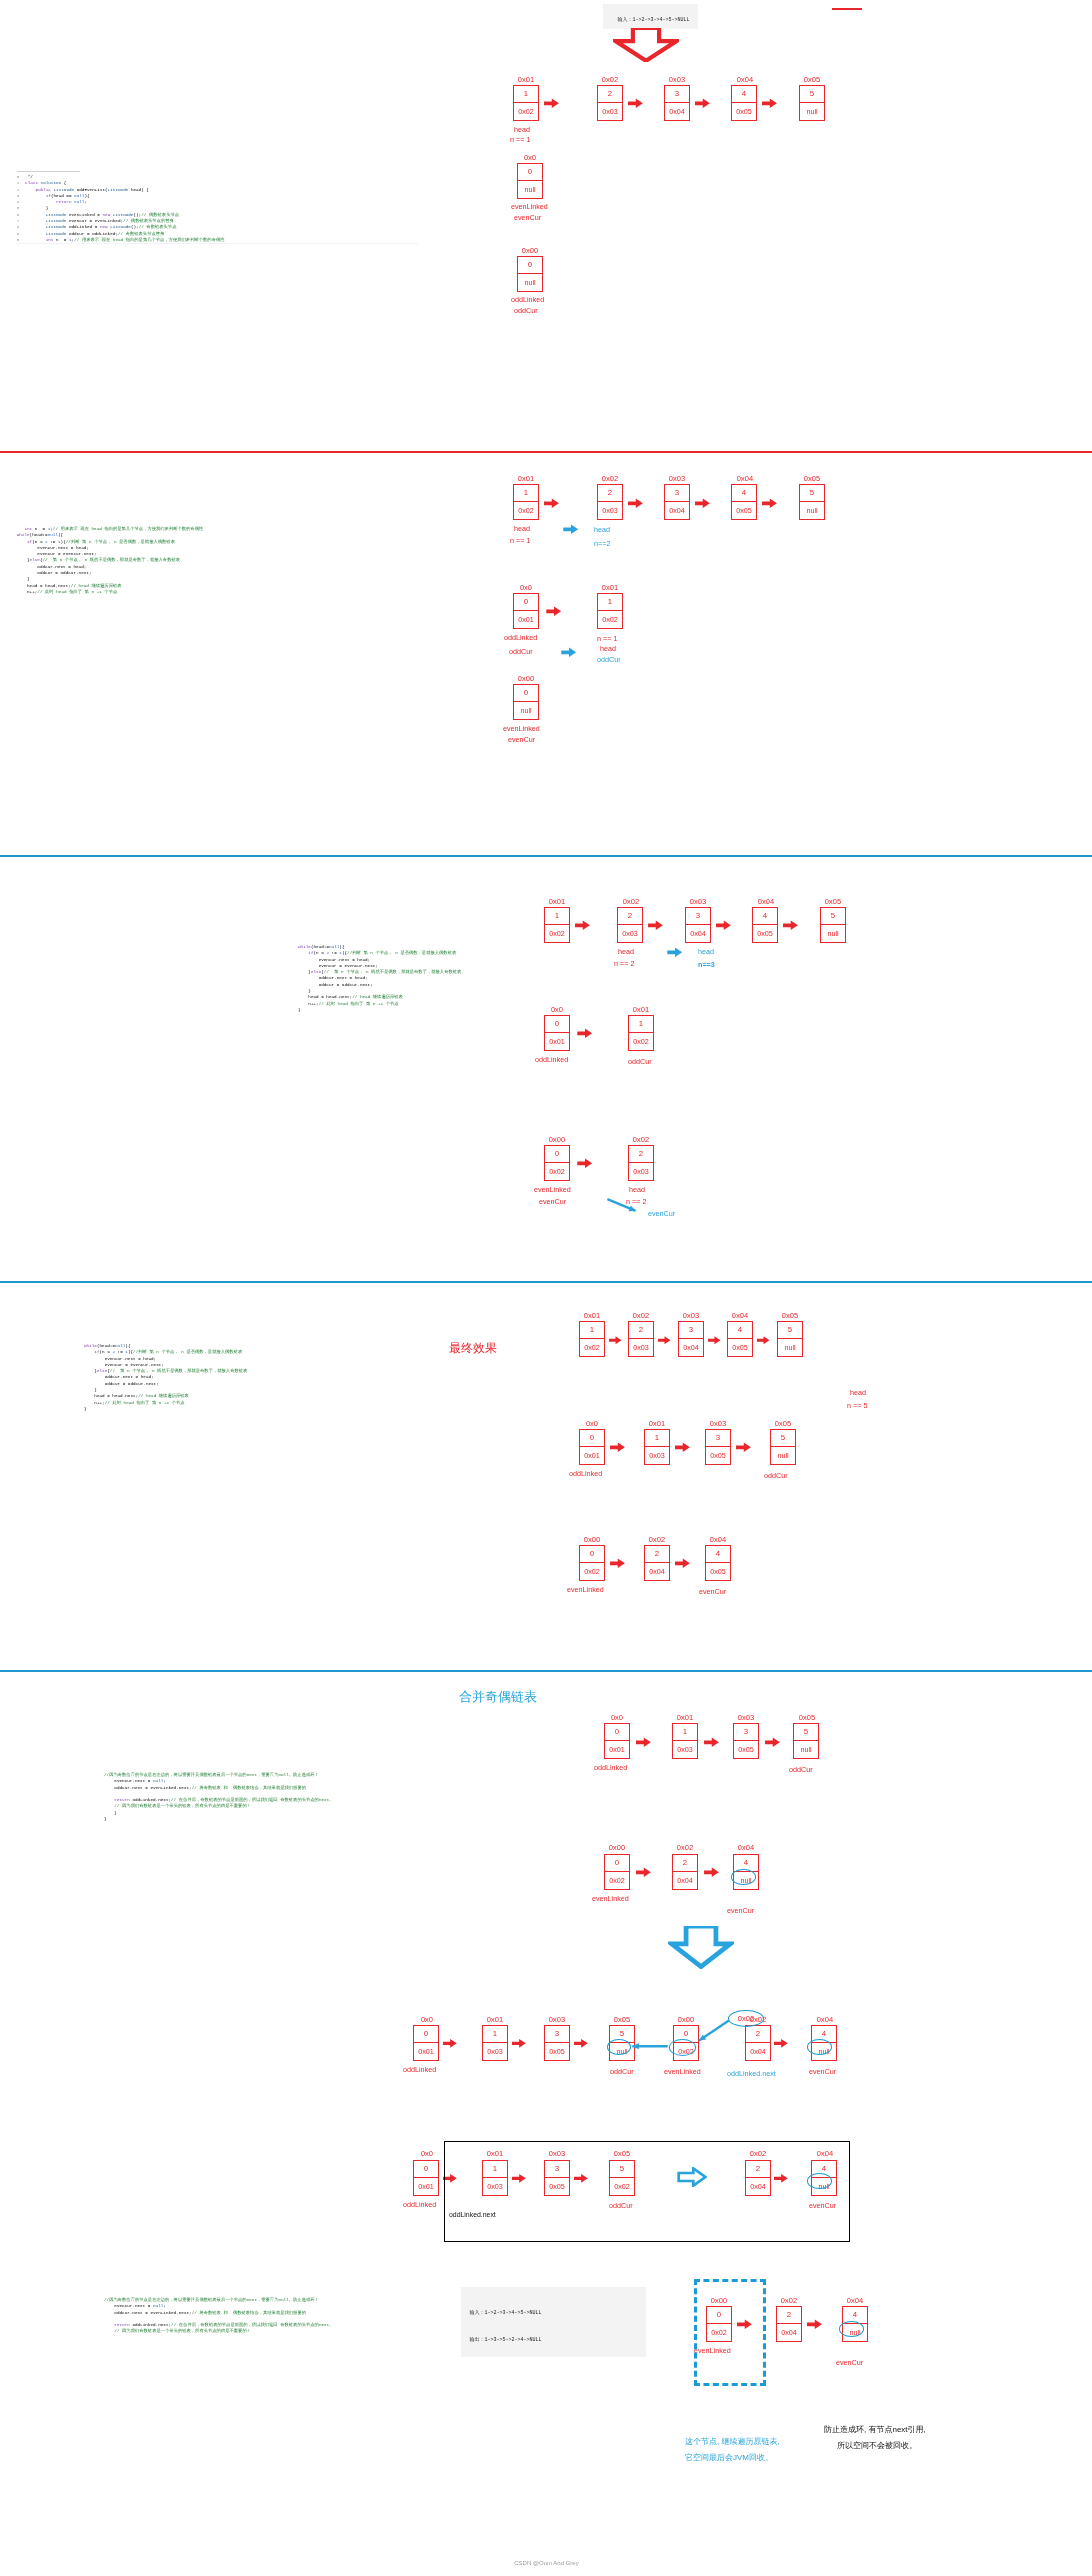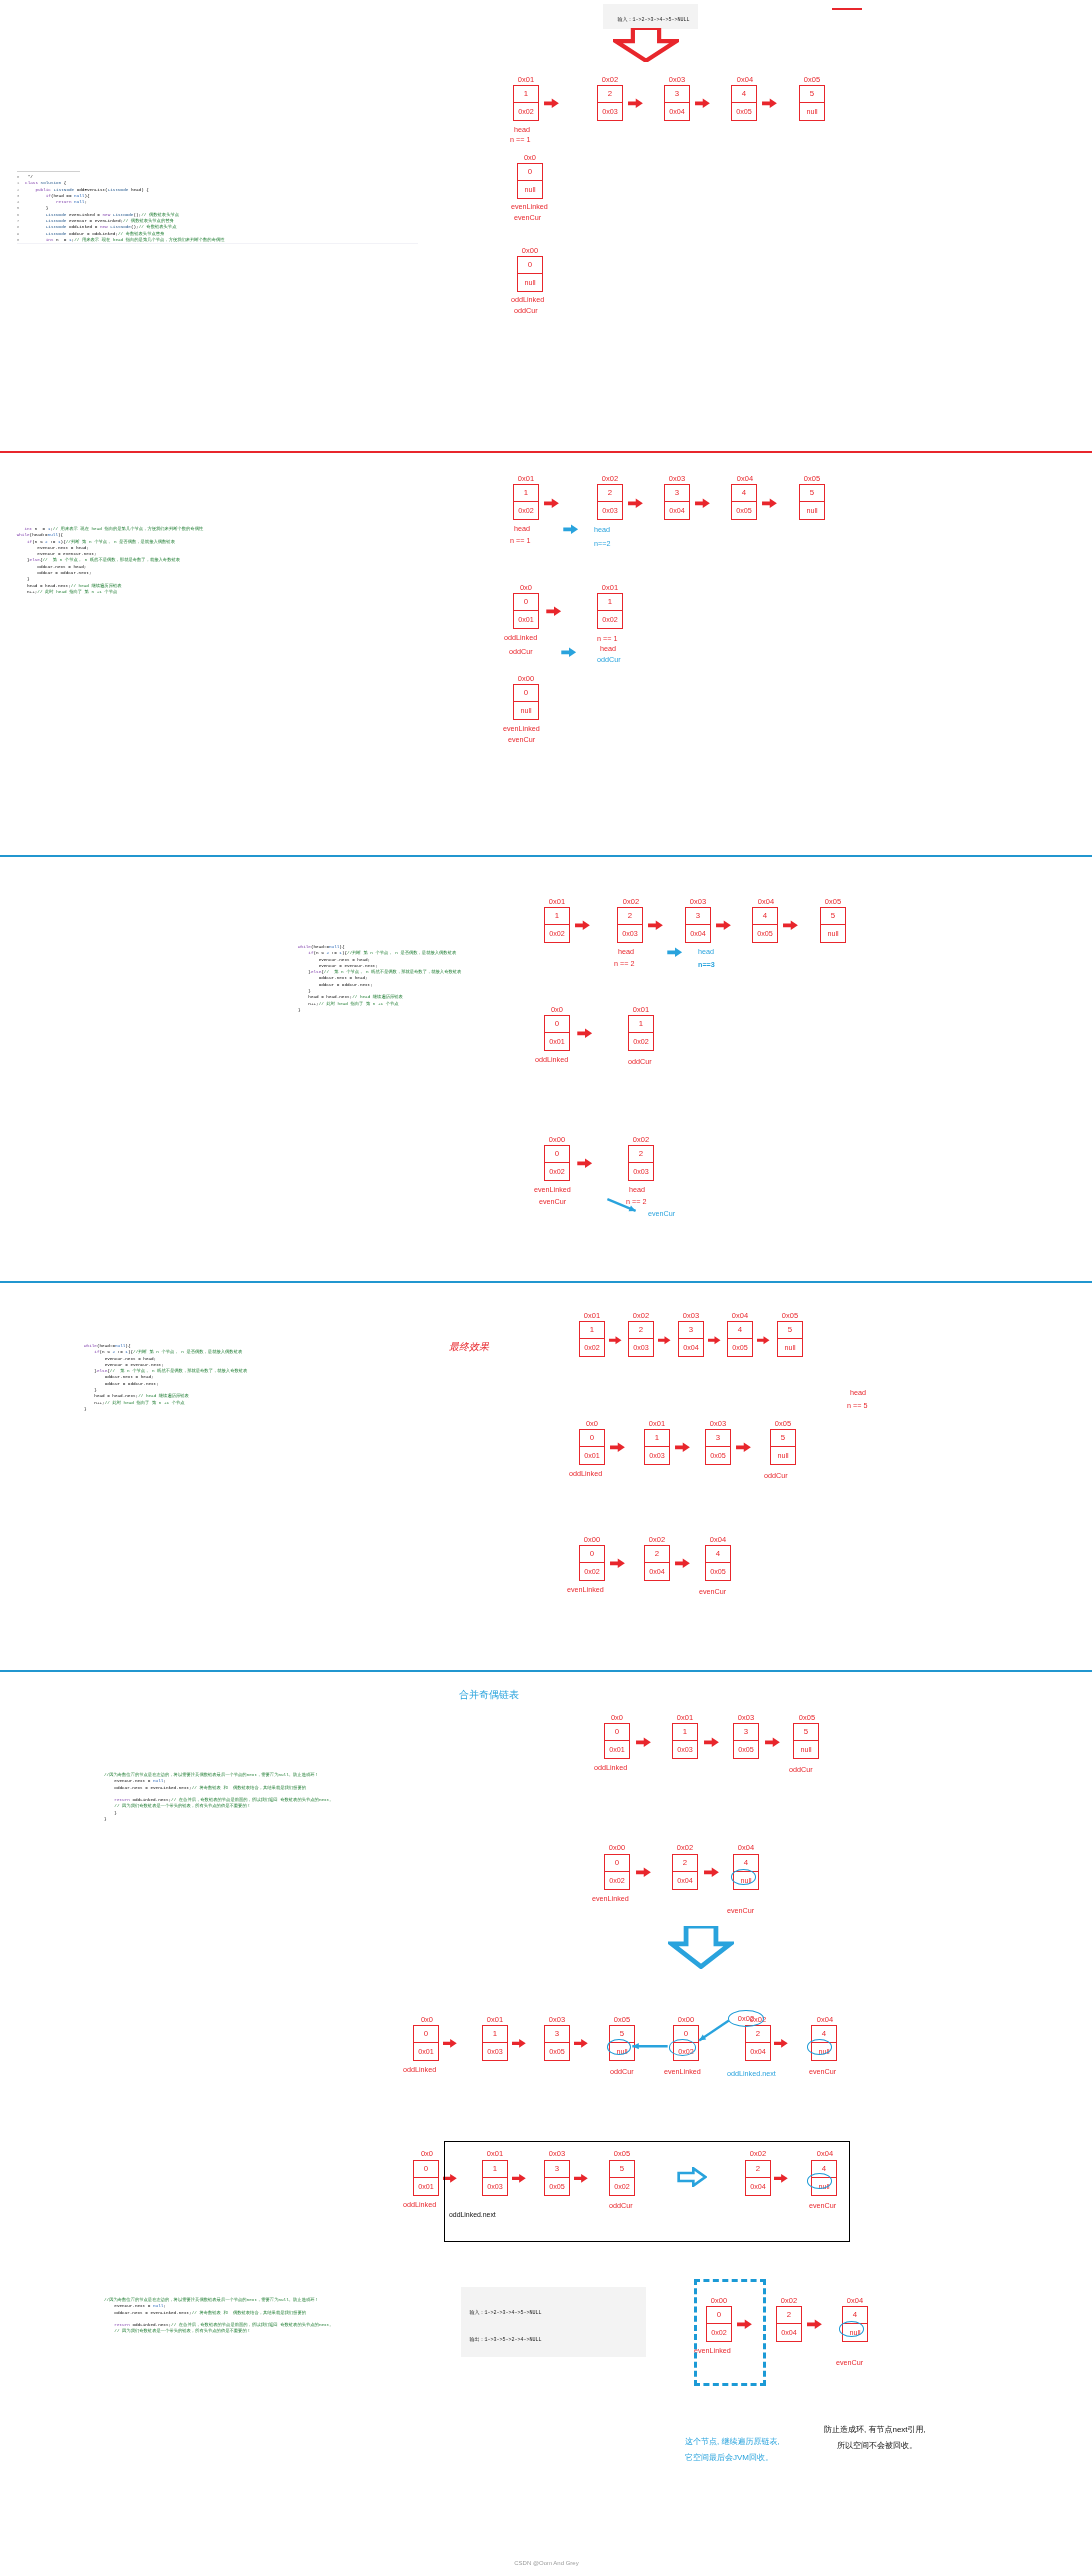--- a/index.html
+++ b/index.html
@@ -395,21 +395,21 @@
     <span class="kw">if</span>(n % <span class="nu">2</span> != <span class="nu">1</span>){<span class="cm">//判断 第 n 个节点， n 是否偶数，是就接入偶数链表</span>
         evenCur.next = head;
         evenCur = evenCur.next;
     }<span class="kw">else</span>{<span class="cm">//  第 n 个节点， n 既然不是偶数，那就是奇数了，就接入奇数链表</span>
         oddCur.next = head;
         oddCur = oddCur.next;
     }
     head = head.next;<span class="cm">// head 继续遍历原链表</span>
     n++;<span class="cm">// 此时 head 指向了 第 n +1 个节点</span>
 }</div>
-<div class="bigtext" style="left:449px;top:1340px;font-size:10px;font-style:italic;">最终效果</div>
+<div class="bigtext" style="left:449px;top:1340px;font-size:12px;">最终效果</div>
 <div id="s4">
     <div class="addr" style="left:574px;top:1311px;width:36px;">0x01</div>
     <div class="node" style="left:579px;top:1321px;">
       <div class="top">1</div>
       <div class="bot">0x02</div>
     </div>
     <div class="arrow" style="left:609px;top:1335px;">
       <svg width="13" height="10.7" viewBox="0 0 26 18">
         <polygon points="0,6 13,6 13,1 25,9 13,17 13,12 0,12" fill="#e8262c"></polygon>
       </svg>
@@ -510,21 +510,21 @@
     </div>
     <div class="addr" style="left:700px;top:1535px;width:36px;">0x04</div>
     <div class="node" style="left:705px;top:1545px;">
       <div class="top">4</div>
       <div class="bot">0x05</div>
     </div>
     <div class="lbl" style="left:567px;top:1585px;">evenLinked</div>
     <div class="lbl" style="left:699px;top:1587px;">evenCur</div>
   </div>
 
-<div class="bigtext" style="left:459px;top:1688px;font-size:10px;color:#29a3dd;text-align:right;">合并奇偶链表</div>
+<div class="bigtext" style="left:459px;top:1688px;font-size:13px;color:#29a3dd;text-align:right;">合并奇偶链表</div>
 <div class="code" id="code5" style="left:104px;top:1772px;width:453px;"><span class="cm">//因为奇数位置的节点是在左边的，将以需要注意偶数链表最后一个节点的next，需要置为null。防止造成环！</span>
     evenCur.next = <span class="nu">null</span>;
     oddCur.next = evenLinked.next;<span class="cm">// 将奇数链表 和  偶数链表结合，其结果就是我们想要的</span>
 
     <span class="kw">return</span> oddLinked.next;<span class="cm">// 在合并后，奇数链表的节点是前面的，所以我们返回 奇数链表的头节点的next。</span>
     <span class="cm">// 因为我们奇数链表是一个带头的链表，所有头节点的值是不重要的！</span>
     }
 }</div>
 <div class="code" id="code6" style="left:104px;top:2297px;width:453px;"><span class="cm">//因为奇数位置的节点是在左边的，将以需要注意偶数链表最后一个节点的next，需要置为null。防止造成环！</span>
     evenCur.next = <span class="nu">null</span>;

